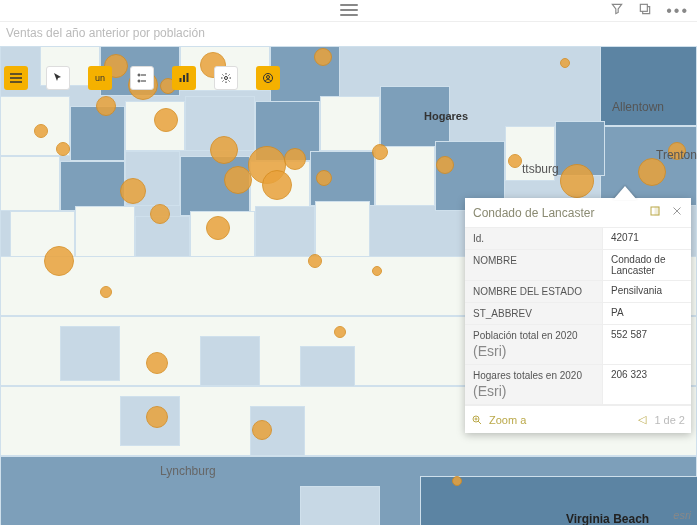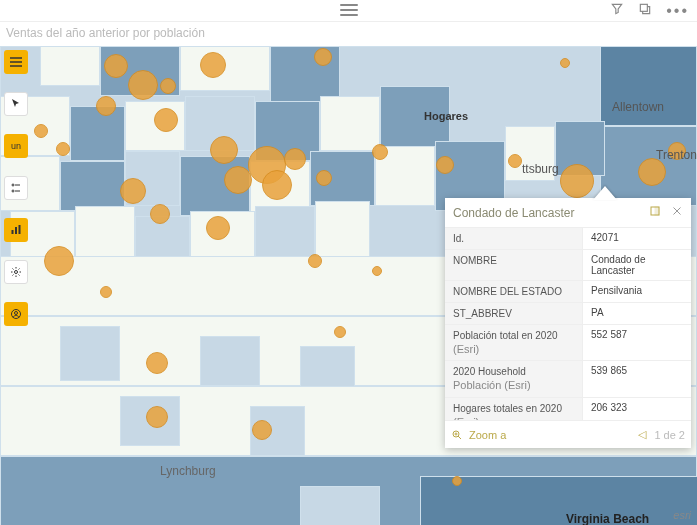--- a/index.html
+++ b/index.html
@@ -15,37 +15,37 @@
   .county { position:absolute; border:1px solid #cfe0ec; }
   .c-lt { background:#f4f8f2; }
   .c-md { background:#c7d8e5; }
   .c-dk { background:#7d9fba; }
   .c-dd { background:#5c84a3; }
 
   
   .bubble { position:absolute; background:#e9a23b; border:1px solid #d68c1f; border-radius:50%; opacity:0.85; }
 
   
-  .left-tools { position:absolute; top:4px; left:4px; display:flex; flex-direction:column; gap:18px; z-index:50; }
+  .left-tools { position:absolute; top:20px; left:4px; display:flex; gap:18px; z-index:50; }
   .tool { width:24px; height:24px; border-radius:3px; display:flex; align-items:center; justify-content:center; font-size:12px; cursor:pointer; }
   .tool.yellow { background:#f5b100; color:#333; }
   .tool.white { background:#fff; border:1px solid #ddd; color:#333; }
 
   
   .state-lbl { position:absolute; top:64px; left:424px; font-size:11px; font-weight:bold; color:#333; z-index:30; }
 
   
-  .popup-wrap { position:absolute; right:6px; top:152px; width:246px; background:#fff; box-shadow:0 2px 8px rgba(0,0,0,0.25); z-index:60; font-size:11px; color:#555; }
+  .popup-wrap { position:absolute; right:6px; top:152px; width:226px; background:#fff; box-shadow:0 2px 8px rgba(0,0,0,0.25); z-index:60; font-size:11px; color:#555; }
   .popup-pointer { position:absolute; top:-12px; left:148px; width:0; height:0; border-left:12px solid transparent; border-right:12px solid transparent; border-bottom:14px solid #fff; filter:drop-shadow(0 -1px 1px rgba(0,0,0,0.2)); }
   .popup-head { height:30px; display:flex; align-items:center; justify-content:space-between; padding:0 8px; font-size:12px; color:#8a8a72; border-bottom:1px solid #eee; }
   .popup-head .head-icons { display:flex; gap:10px; color:#bba94a; }
   .popup-body { max-height:192px; overflow:hidden; }
   .row { display:flex; border-bottom:1px solid #eee; }
   .row .k { width:138px; padding:4px 8px; background:#f4f4f4; color:#555; font-size:10px; line-height:1.3; border-right:1px solid #eee; }
-  .row .k .sub { font-size:11px; color:#888; }
+  .row .k .sub { font-size:14px; color:#888; }
   .row .v { flex:1; padding:4px 8px; font-size:10px; color:#444; }
   .popup-foot { height:28px; display:flex; align-items:center; justify-content:space-between; padding:0 6px; border-top:1px solid #eee; font-size:11px; color:#bba94a; }
   .zoom-left { display:flex; align-items:center; gap:6px; cursor:pointer; }
   .pager { display:flex; align-items:center; gap:8px; color:#bbb; }
   .pager .arrow { color:#bba94a; cursor:pointer; }
 
   .citylbl { position:absolute; font-size:12px; color:#333; z-index:40; }
 
   .esri { position:absolute; right:6px; bottom:4px; font-size:11px; font-style:italic; color:#888; z-index:70; }
 </style>
@@ -239,24 +239,20 @@
         </div>
       <div class="row">
           <div class="k">ST_ABBREV</div>
           <div class="v">PA</div>
         </div>
       <div class="row">
           <div class="k"><span>Población total en 2020</span><br><span class="sub">(Esri)</span></div>
           <div class="v">552 587</div>
         </div>
       <div class="row">
-          <div class="k"><span>2020 Household</span><br><span class="sub">Población (Esri)</span></div>
-          <div class="v">539 865</div>
-        </div>
-      <div class="row">
           <div class="k"><span>Hogares totales en 2020</span><br><span class="sub">(Esri)</span></div>
           <div class="v">206 323</div>
         </div>
     </div>
     <div class="popup-foot">
       <div class="zoom-left">
         <svg width="12" height="12" viewBox="0 0 24 24" fill="none" stroke="#bba94a" stroke-width="2">
             <circle cx="10" cy="10" r="6"></circle>
             <path d="M14 14l6 6M10 7v6M7 10h6"></path>
           </svg>

